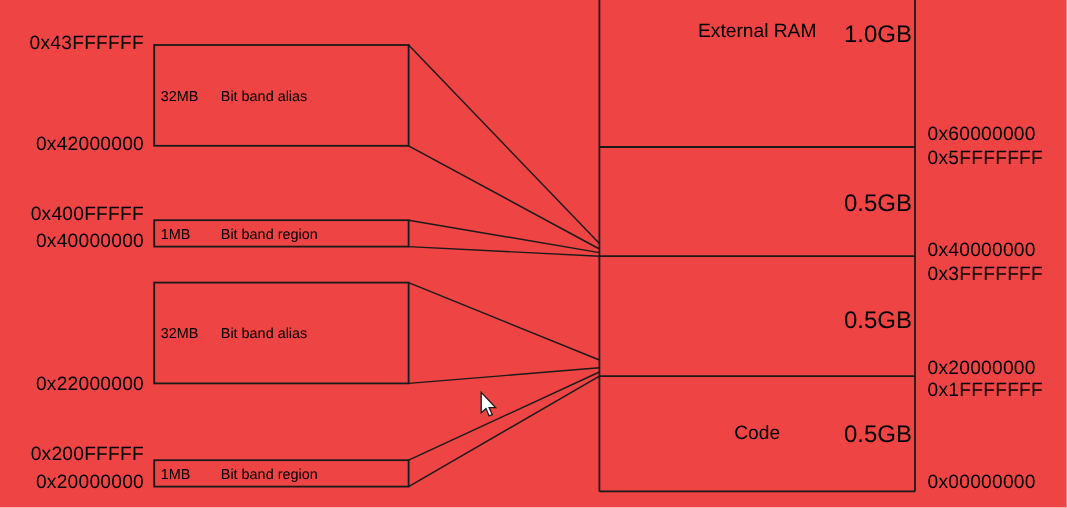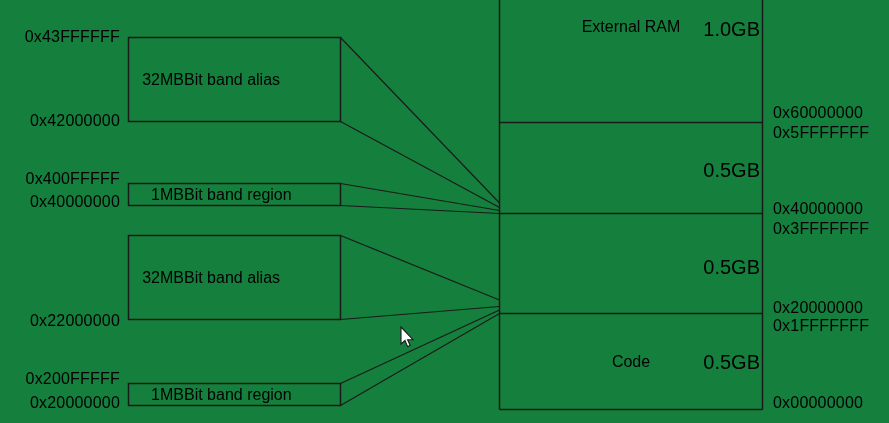--- a/index.html
+++ b/index.html
@@ -1,24 +1,24 @@
 <!DOCTYPE html>
 <html><head>
 <meta charset="utf-8">
 <style>
   html,body{margin:0;padding:0;background:#fff;}
   #stage{
-    position:relative;width:889px;height:423px;background:#15803d;overflow:hidden;
+    position:relative;width:889px;height:423px;background:#ef4444;overflow:hidden;
     font-family:"Liberation Sans", sans-serif;color:#000;
   }
   #stage svg{position:absolute;left:0;top:0;}
   .lbl{position:absolute;font-size:16px;line-height:16px;white-space:pre;}
   .addr-left{left:14px;width:106px;text-align:right;letter-spacing:0.2px;}
   .addr-right{left:773px;width:120px;text-align:left;letter-spacing:0.2px;}
-  .boxtext{position:absolute;display:flex;align-items:center;padding-left:5px;font-size:16px;text-align:right;}
+  .boxtext{position:absolute;display:flex;align-items:center;padding-left:5px;font-size:12px;}
   .boxtext .size{display:inline-block;min-width:50px;}
   .region-name{position:absolute;left:500px;width:262px;text-align:center;font-size:16px;line-height:16px;}
   .region-size{position:absolute;left:700px;width:60px;text-align:right;font-size:20px;line-height:16px;}
 </style>
 </head>
 <body>
 
 <div id="stage">
 
   <svg width="889" height="423" viewBox="0 0 889 423">

